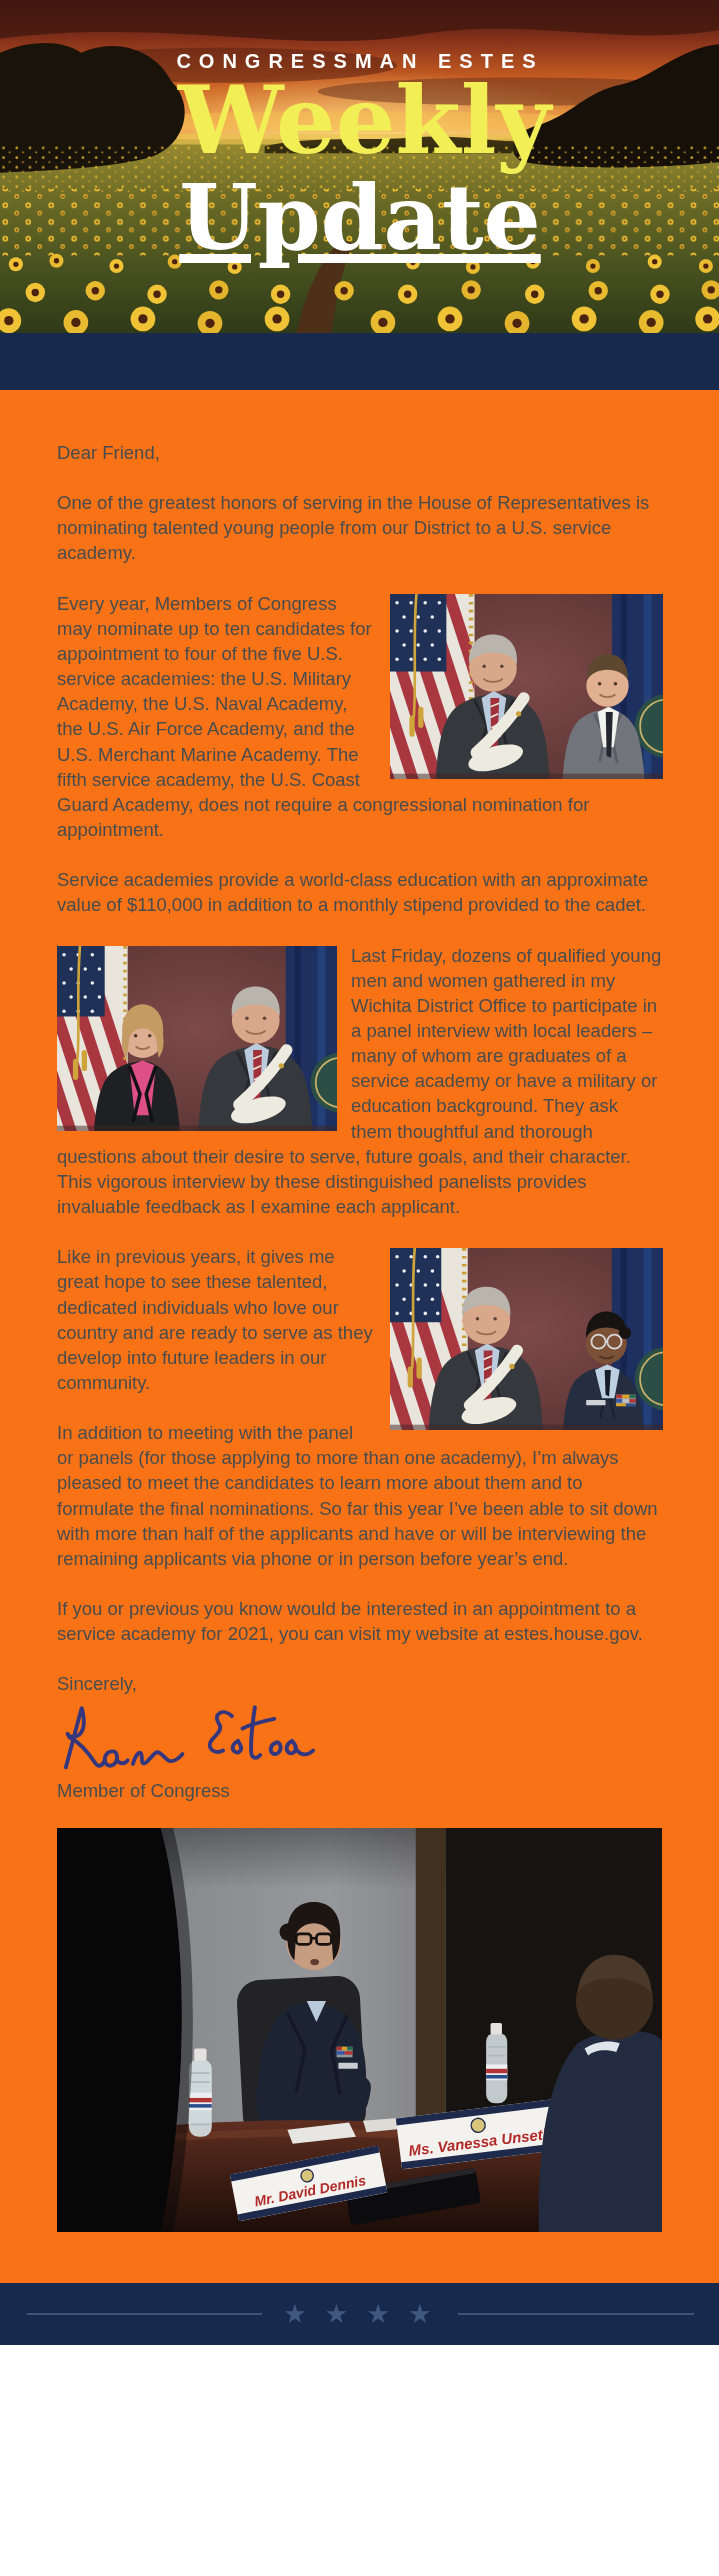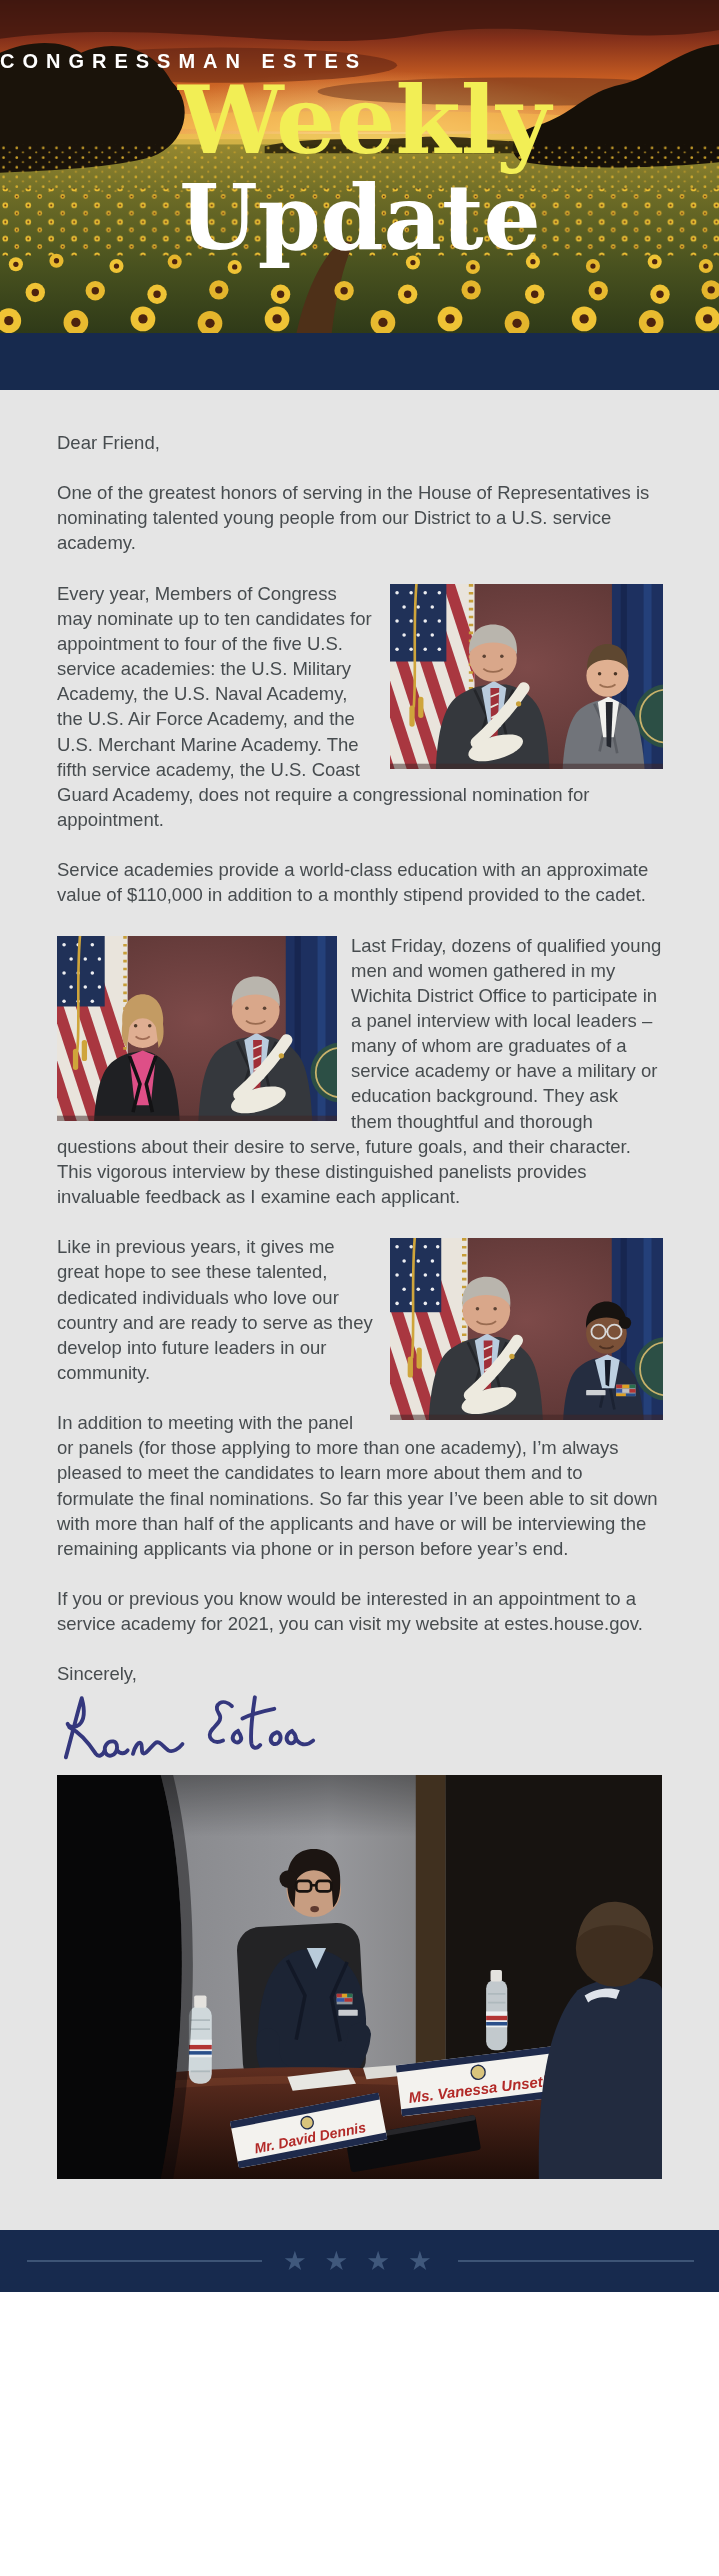--- a/index.html
+++ b/index.html
@@ -3,33 +3,33 @@
 <meta charset="utf-8">
 <style>
   * { box-sizing: border-box; }
   html,body { margin:0; padding:0; }
   body { background:#ffffff; font-family:"Liberation Sans", sans-serif; }
   .email { width:720px; margin:0; }
 
   
   .masthead { position:relative; width:720px; height:333px; overflow:hidden; background:#3a2210; }
   .masthead .scene { position:absolute; left:0; top:0; width:720px; height:333px; display:block; }
-  .kicker { position:absolute; left:0; right:0; top:50px; text-align:left;
+  .kicker { position:absolute; left:0; right:0; top:50px; text-align:center;
             color:#ffffff; font-weight:bold; font-size:20px; letter-spacing:8px; }
   .title-1 { position:absolute; left:9px; right:0; top:69px; text-align:center;
              font-family:"DejaVu Serif", serif; font-weight:bold; font-size:94px;
              line-height:1.1; color:#f2ee55; }
   .title-2 { position:absolute; left:0; right:0; top:168px; text-align:center;
              font-family:"DejaVu Serif", serif; font-weight:bold; font-size:90px;
-             line-height:1.1; color:#ffffff; }
+             line-height:1.1; color:#ffffff;text-decoration:underline; }
 
   .navy-bar { height:57px; background:#172a4e; }
 
   
-  .content { background:#e5e5e5; padding:40px 57px 51px; color:#474c4f;
+  .content { background:#f97316; padding:50px 57px 51px; color:#474c4f;
              font-size:18.5px; line-height:1.36; }
   .content p { margin:0 0 25px 0; }
   .closing { margin-bottom:5.3px !important; }
 
   .photo { position:relative; overflow:hidden; background:#63393a; }
   .photo svg { display:block; width:100%; height:100%; }
   .photo.f-right { float:right; margin:3.5px 0 10.6px 16px; }
   .photo.f-left  { float:left;  margin:3.5px 14px 10.6px 0; }
   .ph-1 { width:273px; height:185px; }
   .ph-2 { width:280px; height:185px; }
@@ -544,20 +544,21 @@
           <path d="M198,16 C188,6 176,14 183,24 C188,31 182,35 176,42 C168,51 177,60 188,55"></path>
           <path d="M205,44 C199,47 197,53 201,56 C205,59 210,55 208,50 C207,46 204,45 205,44"></path>
           <path d="M224,6 C221,26 219,48 220,58 C221,64 226,65 230,60"></path>
           <path d="M210,30 C220,25 236,21 246,19"></path>
           <path d="M248,46 C242,48 240,55 244,58 C249,61 254,56 253,50 C252,46 249,45 248,46"></path>
           <path d="M266,44 C260,47 258,53 262,57 C266,60 272,56 270,50 C269,46 265,44 266,44"></path>
           <path d="M270,52 C274,60 282,62 290,55"></path>
         </g>
       </svg>
     </div>
+    <p class="member-title">Member of Congress</p>
 
     <div class="panel-photo" role="img" aria-label="Panel interview with local leaders at the Wichita District Office">
       <svg viewBox="0 0 688 458" preserveAspectRatio="none" aria-hidden="true" style="font-size:21px">
         <defs>
           <linearGradient id="wallP" x1="0" y1="0" x2="1" y2="0">
             <stop offset="0" stop-color="#7f8084"></stop>
               <stop offset="0.45" stop-color="#97989c"></stop>
               <stop offset="1" stop-color="#5c5a58"></stop>
           </linearGradient>
           <linearGradient id="tableP" x1="0" y1="0" x2="0" y2="1">

